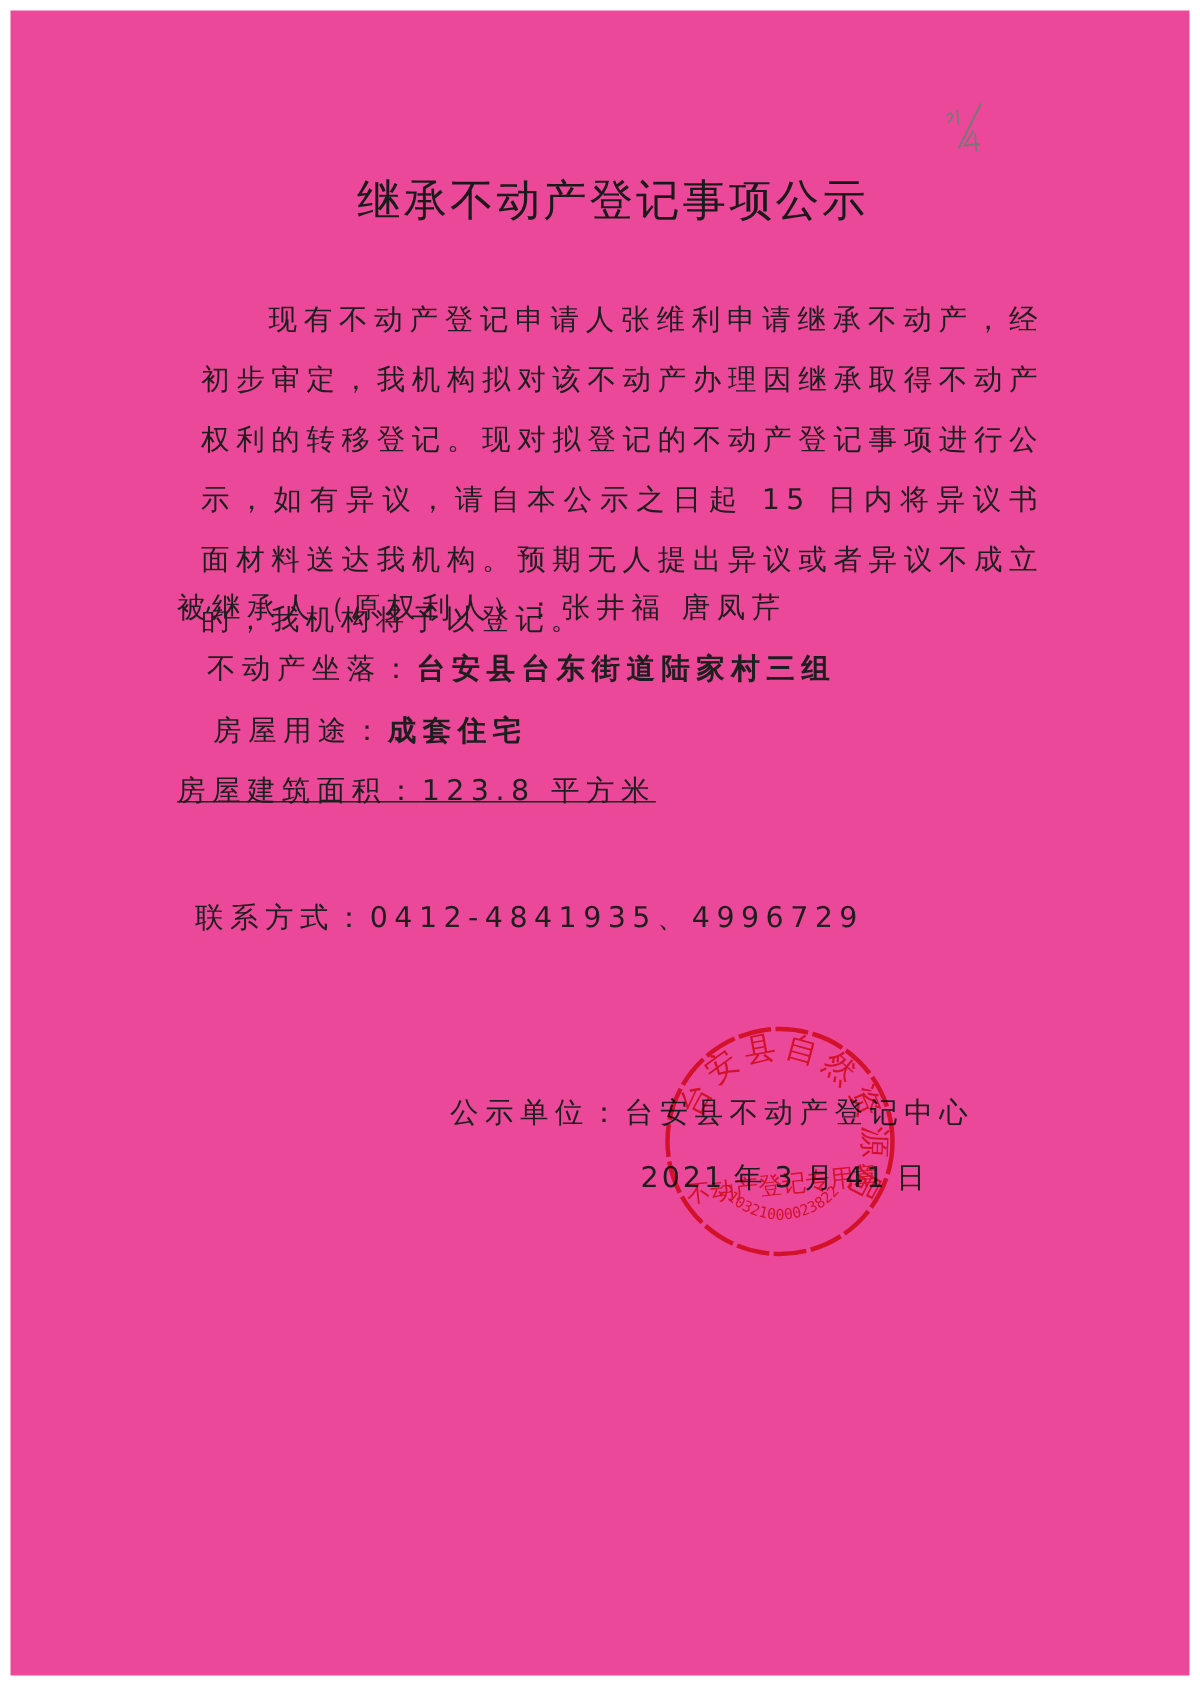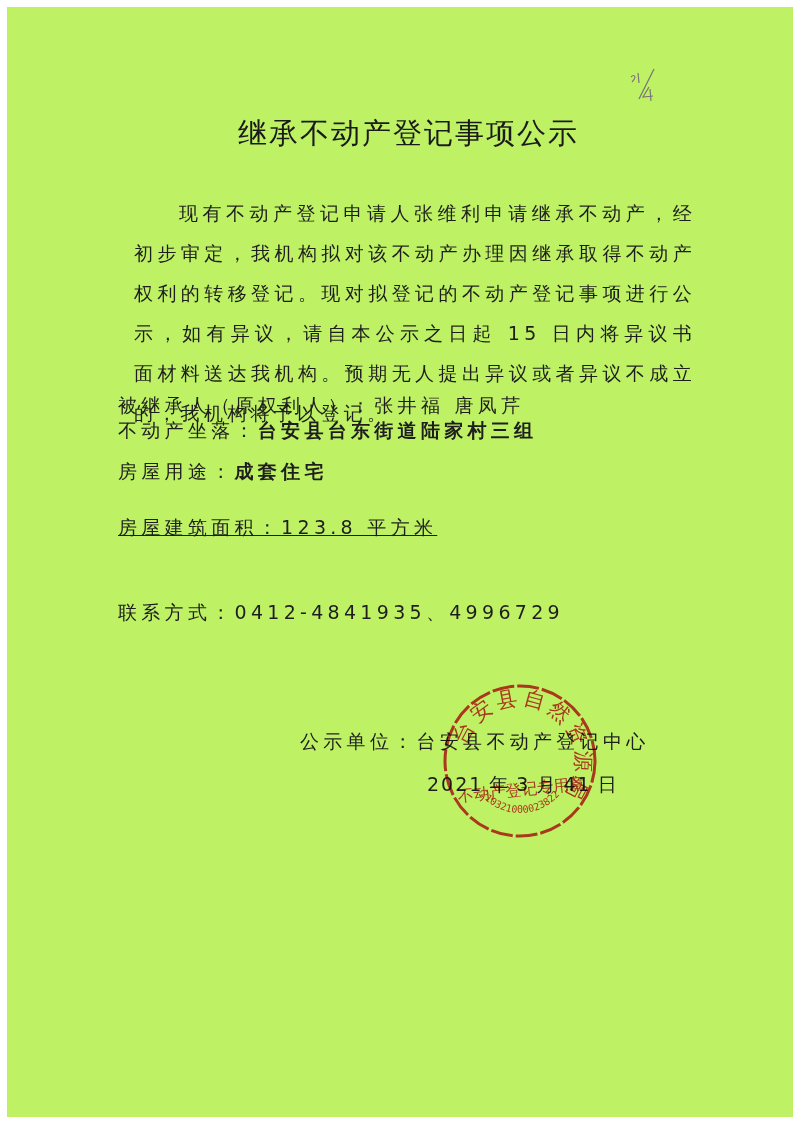--- a/index.html
+++ b/index.html
@@ -9,21 +9,21 @@
       height: 1128px;
       background: #ffffff;
       overflow: hidden;
     }
     .page {
       position: absolute;
       left: 7px;
       top: 7px;
       width: 786px;
       height: 1110px;
-      background: #bef264;
+      background: #ec4899;
       font-family: "DejaVu Sans", "Liberation Sans", sans-serif;
       color: #1e1e1e;
     }
     .handnote {
       position: absolute;
       left: 618px;
       top: 58px;
       width: 40px;
       height: 40px;
       color: #6a6a6a;
@@ -104,30 +104,30 @@
     </svg>
   </div>
 
   <h1 class="title">继承不动产登记事项公示</h1>
 
   <p class="para">现有不动产登记申请人张维利申请继承不动产，经初步审定，我机构拟对该不动产办理因继承取得不动产权利的转移登记。现对拟登记的不动产登记事项进行公示，如有异议，请自本公示之日起 15 日内将异议书面材料送达我机构。预期无人提出异议或者异议不成立的，我机构将予以登记。</p>
 
   <div class="field" style="top:385px;">
     <span>被继承人（原权利人）：</span><span>张井福 唐凤芹</span>
   </div>
-  <div class="field" style="top:410px;">
+  <div class="field" style="top:426px;margin-left:20px;">
     <span>不动产坐落：</span><span class="val-bold">台安县台东街道陆家村三组</span>
   </div>
-  <div class="field" style="top:451px;">
+  <div class="field" style="top:467px;margin-left:24px;">
     <span>房屋用途：</span><span class="val-bold">成套住宅</span>
   </div>
   <div class="field" style="top:507px;text-decoration:underline;">
     <span>房屋建筑面积：</span><span>123.8 平方米</span>
   </div>
-  <div class="field" style="top:592px;">
+  <div class="field" style="top:592px;margin-left:12px;">
     <span>联系方式：</span><span>0412-4841935、4996729</span>
   </div>
 
   <div class="sign-unit">
     <span>公示单位：</span><span>台安县不动产登记中心</span>
   </div>
 
   <div class="sign-date">
     <span>2021</span><span>年</span><span>3</span><span>月</span><span>41</span><span>日</span>
   </div>

